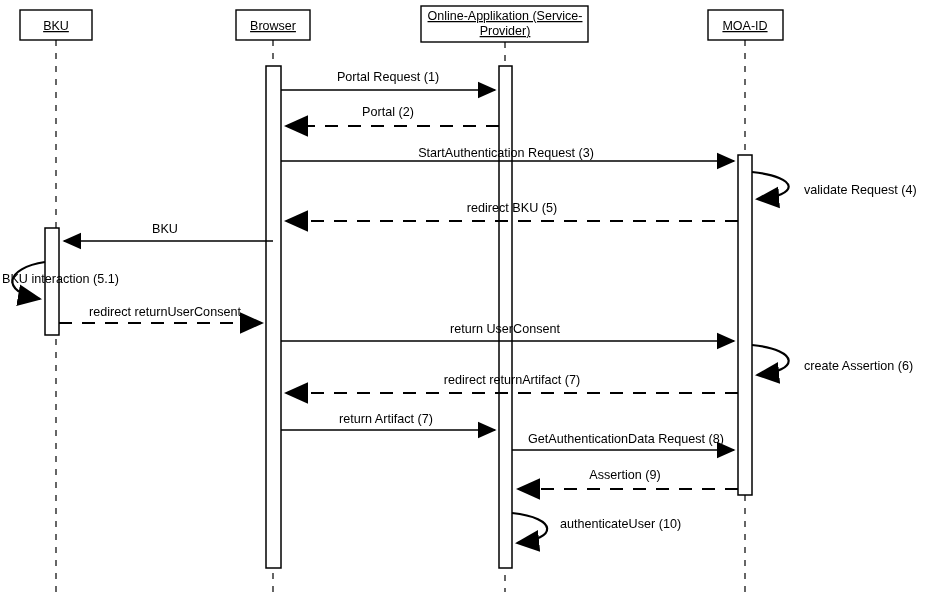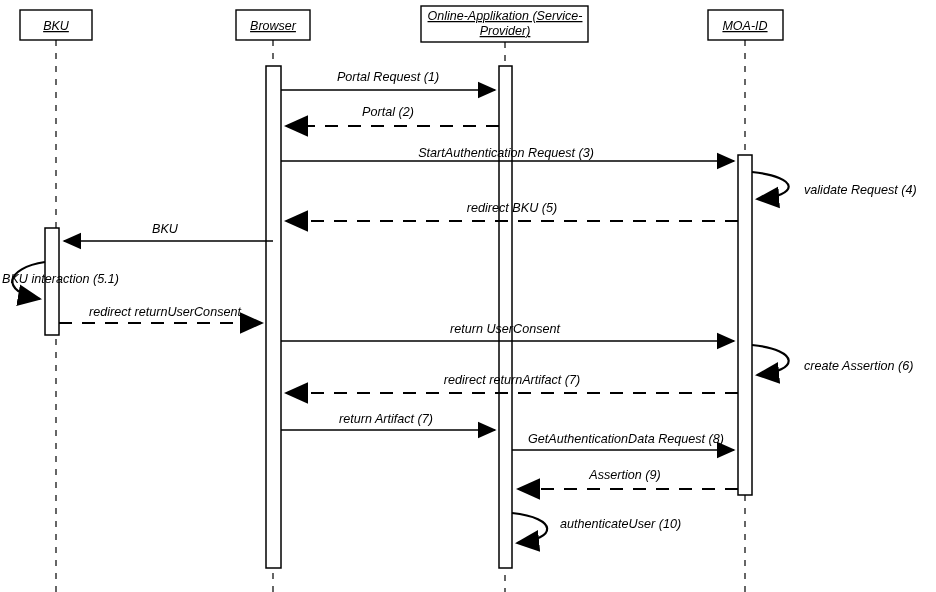--- a/index.html
+++ b/index.html
@@ -7,21 +7,20 @@
     padding: 0;
     background: #ffffff;
   }
   #diagram-root {
     position: relative;
     width: 936px;
     height: 592px;
     background: #ffffff;
     font-family: "Liberation Sans", sans-serif;
     overflow: hidden;
-    font-style: italic;
   }
   svg#seq-svg {
     display: block;
     width: 936px;
     height: 592px;
   }
   .lifeline-box rect {
     fill: #ffffff;
     stroke: #000000;
     stroke-width: 1.4;

